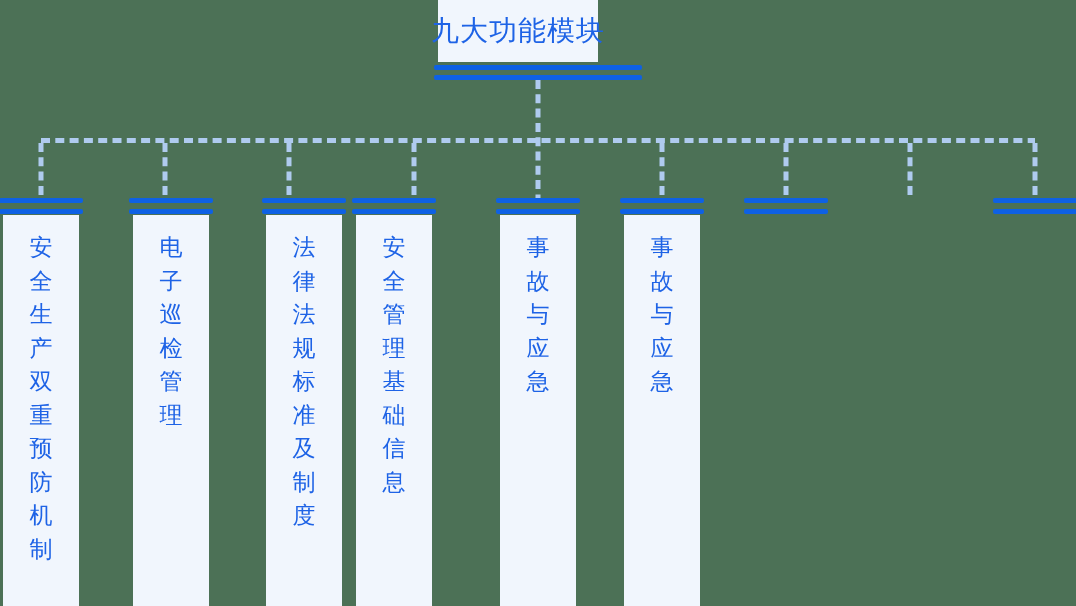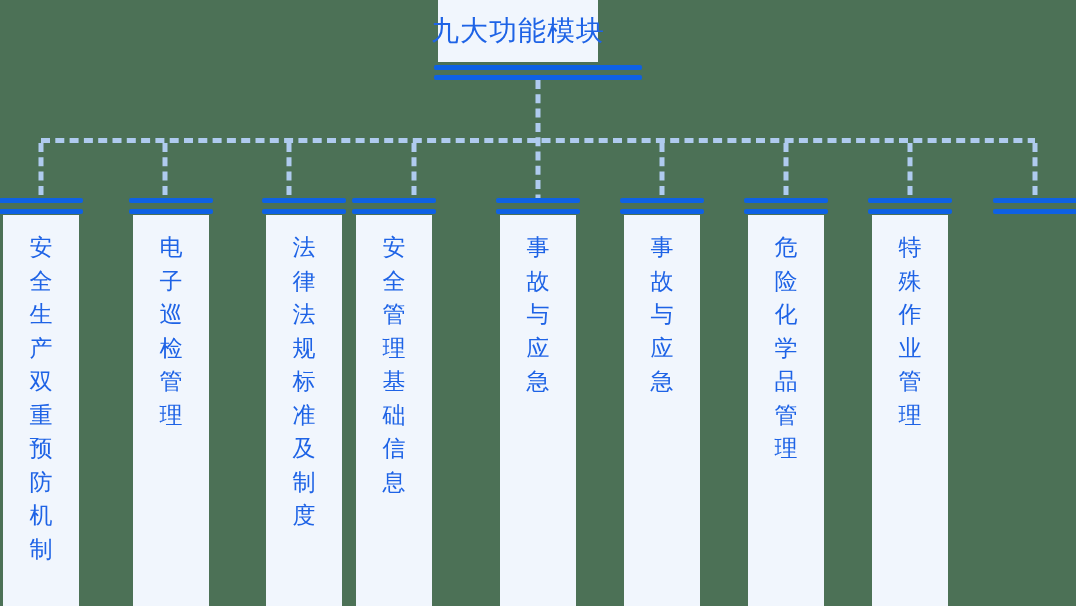--- a/index.html
+++ b/index.html
@@ -157,29 +157,19 @@
   <div class="module" style="left:662px">
     <div class="bar b1"></div>
     <div class="bar b2"></div>
     <div class="body">
       <div class="module-label">事故与应急</div>
     </div>
   </div>
   <div class="module" style="left:786px">
     <div class="bar b1"></div>
     <div class="bar b2"></div>
-    <div class="body">
-      <div class="module-label">危险化学品管理</div>
-    </div>
-  </div>
-  <div class="module" style="left:910px">
-    <div class="bar b1"></div>
-    <div class="bar b2"></div>
-    <div class="body">
-      <div class="module-label">特殊作业管理</div>
-    </div>
   </div>
   <div class="module" style="left:1035px">
     <div class="bar b1"></div>
     <div class="bar b2"></div>
   </div>
 
 </div>
 
 </body></html>

